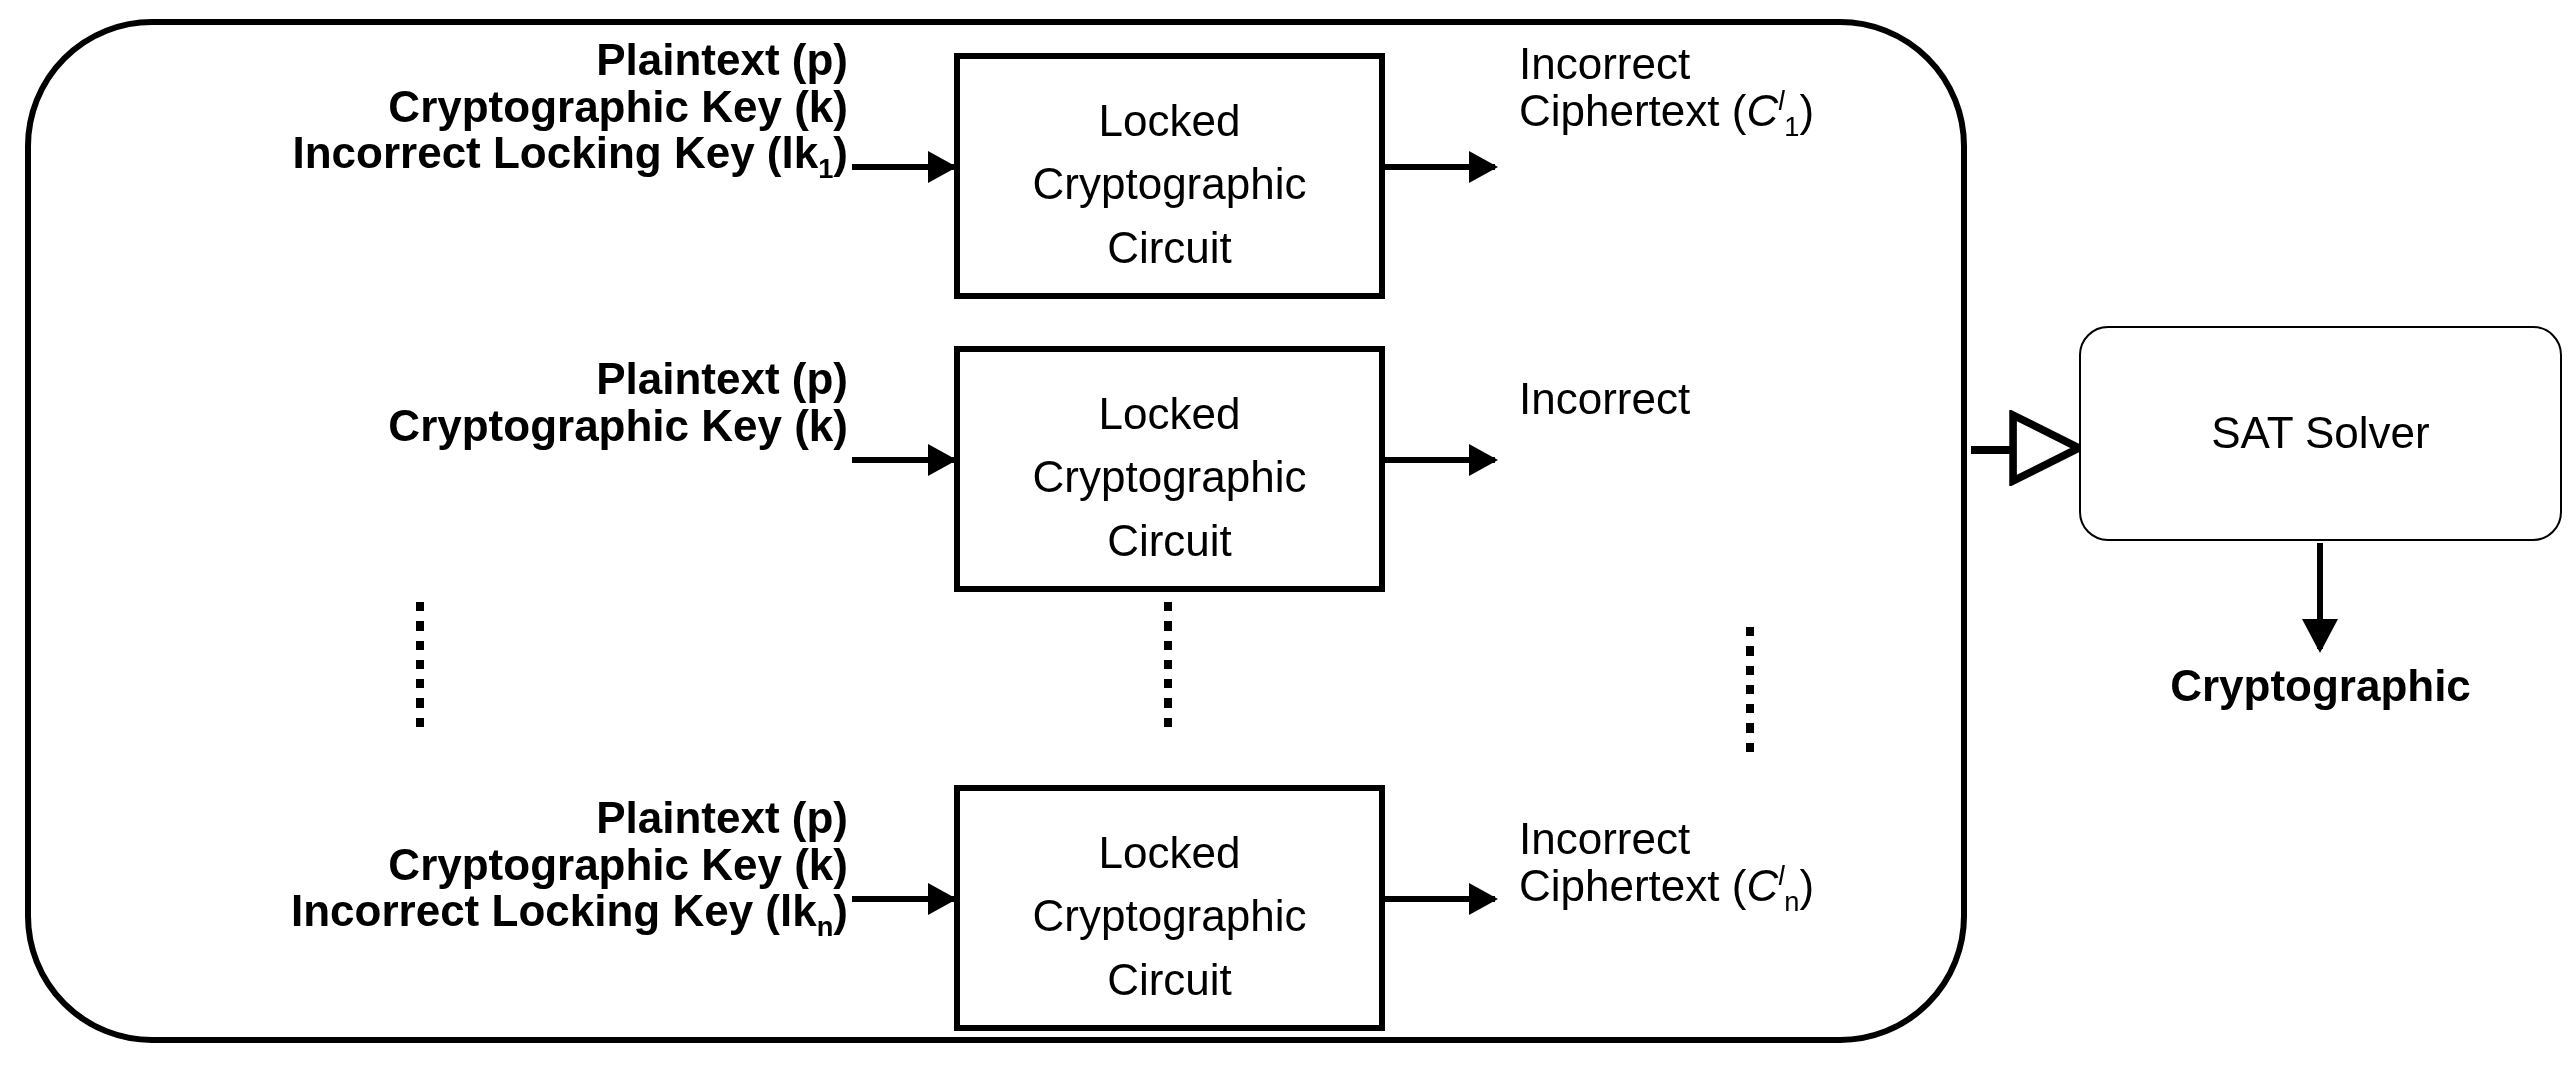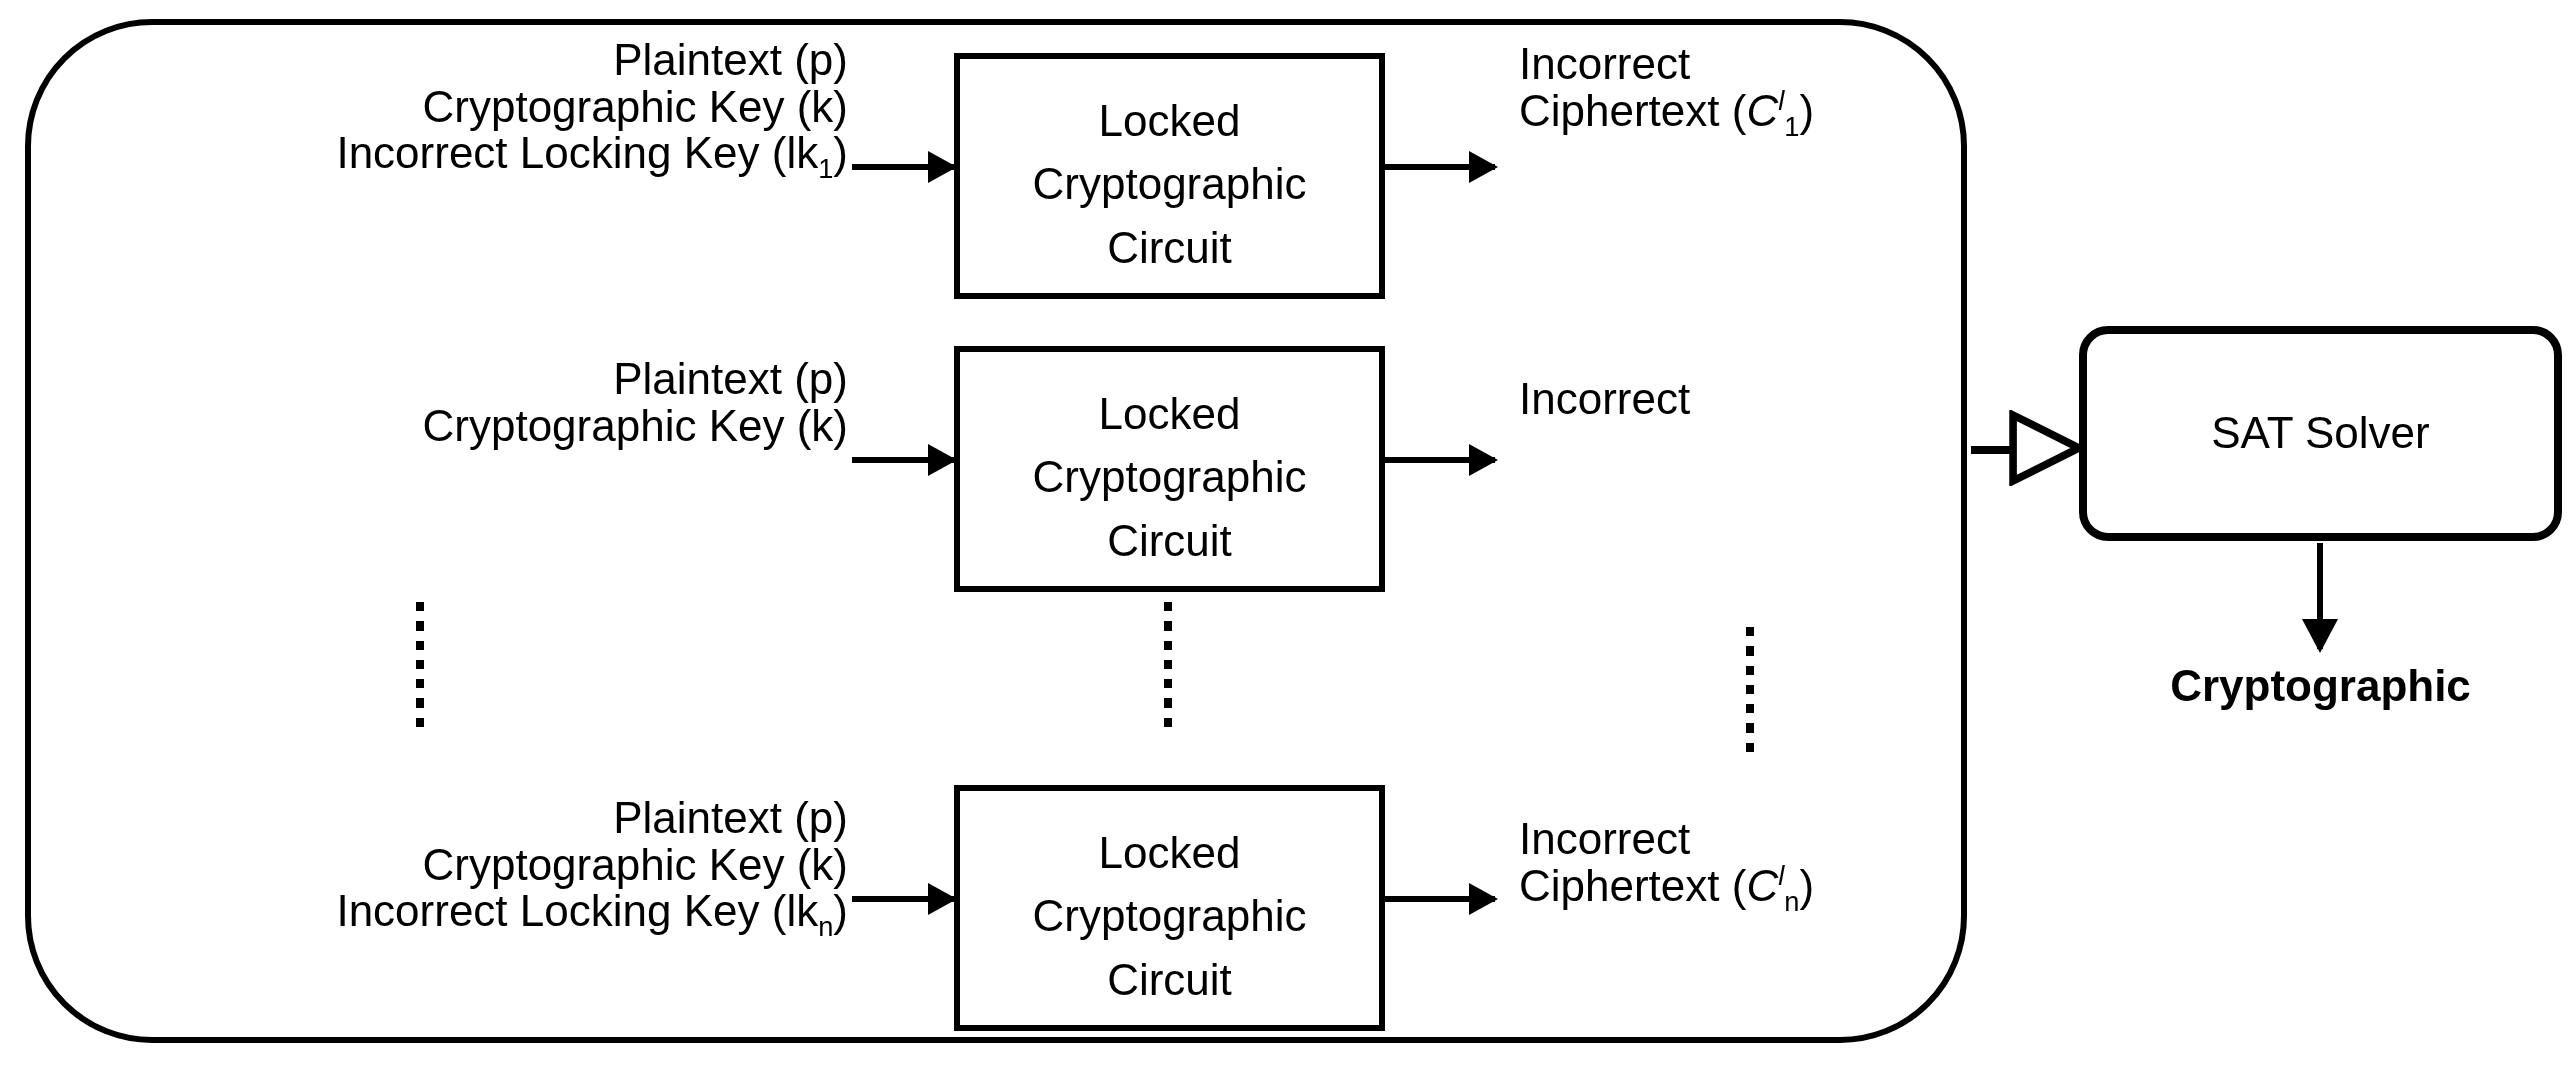--- a/index.html
+++ b/index.html
@@ -36,20 +36,21 @@
   .txt {
     position: absolute;
     font-size: 44px;
     line-height: 1.06;
     white-space: nowrap;
     color: #000;
   }
   .inputs {
     text-align: right;
     white-space: nowrap;
+    font-weight: bold;
   }
   .inputs > div { display: block; }
 
   .out-line { display: block; }
 
   sub, sup {
     font-size: 0.62em;
     line-height: 0;
   }
   .ital { font-style: italic; }
@@ -146,21 +147,21 @@
     background: #000;
   }
 
   
   .sat-box {
     position: absolute;
     left: 2079px;
     top: 326px;
     width: 483px;
     height: 215px;
-    border: 8px solid #000000;
+    border: 2px solid #000000;
     border-radius: 29px;
     box-sizing: border-box;
     display: flex;
     flex-direction: column;
     align-items: center;
     justify-content: center;
     font-size: 44px;
     line-height: 1.1;
     background: #fff;
   }

